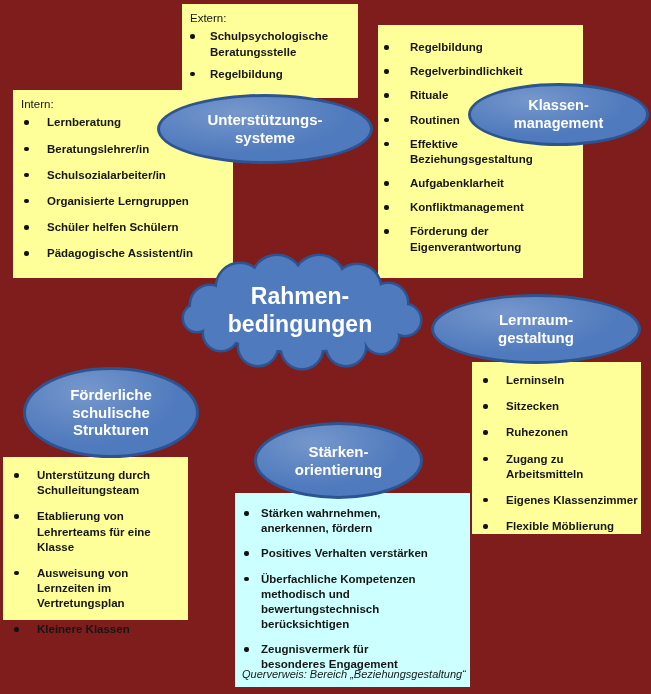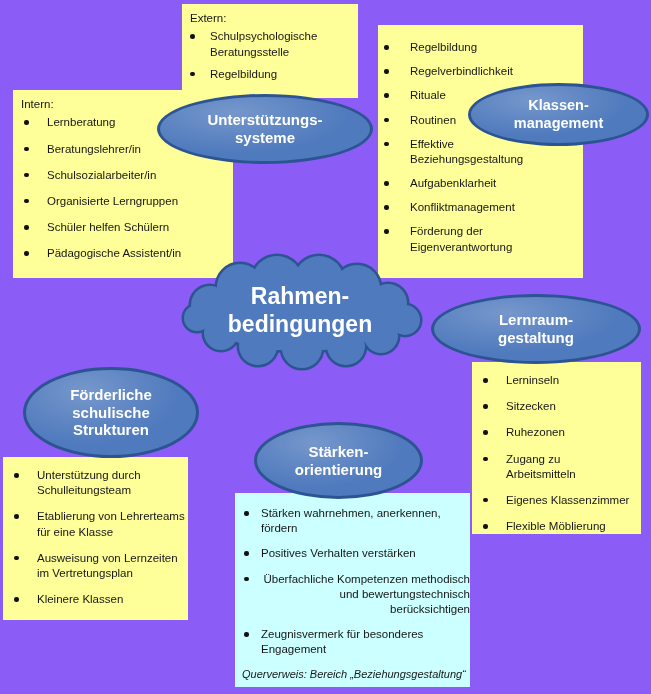--- a/index.html
+++ b/index.html
@@ -1,36 +1,36 @@
 <!DOCTYPE html>
 <html><head>
 <meta charset="utf-8">
 <style>
   html,body{margin:0;padding:0;background:#ffffff;}
   .canvas{
-    position:relative;width:651px;height:694px;background:#8b5cf6;
+    position:relative;width:651px;height:694px;background:#7f1d1d;
     font-family:"Liberation Sans",sans-serif;color:#161616;overflow:hidden;
   }
   
   .note{position:absolute;background:#FFFF99;z-index:1;box-sizing:border-box;}
   .note.cyan{background:#CCFFFF;}
   .note-header{font-size:11.5px;line-height:1.25;padding:7px 0 4px 8px;}
   ul.items{list-style:none;margin:0;padding:0;}
-  .items li{position:relative;font-size:11.5px;line-height:1.32;}
+  .items li{position:relative;font-size:11.5px;line-height:1.32;font-weight:bold;}
   .items .bullet{position:absolute;width:4.5px;height:4.5px;border-radius:50%;background:#111;top:5px;}
   .items .txt{display:inline-block;vertical-align:top;}
   
   .indent-wide li{padding-left:34px;}   .indent-wide .bullet{left:11px;}
   .indent-ext  li{padding-left:28px;}   .indent-ext  .bullet{left:8px;}
   .indent-km   li{padding-left:32px;}   .indent-km   .bullet{left:6px;}
   .indent-narrow li{padding-left:26px;} .indent-narrow .bullet{left:9px;}
   
   .w80{max-width:80px;}  .w105{max-width:105px;} .w110{max-width:110px;}
   .w130{max-width:130px;}.w135{max-width:135px;} .w170{max-width:170px;}
-  .w180{max-width:180px;}.w185{max-width:185px;} .w190{max-width:190px;} .w210{max-width:210px;text-align:right;}
+  .w180{max-width:180px;}.w185{max-width:185px;} .w190{max-width:190px;} .w210{max-width:210px;}
   .nowrap{white-space:nowrap;}
   
   #box-extern{left:182px;top:4px;width:176px;height:94px;}
   #box-extern li{margin-bottom:7px;}
   #box-intern{left:13px;top:90px;width:220px;height:188px;}
   #box-intern li{margin-bottom:11px;}
   #box-km{left:378px;top:25px;width:205px;height:253px;padding-top:15px;}
   #box-km li{margin-bottom:9px;}
   #box-lr{left:472px;top:362px;width:169px;height:172px;padding-top:11px;}
   #box-lr li{margin-bottom:11px;}

